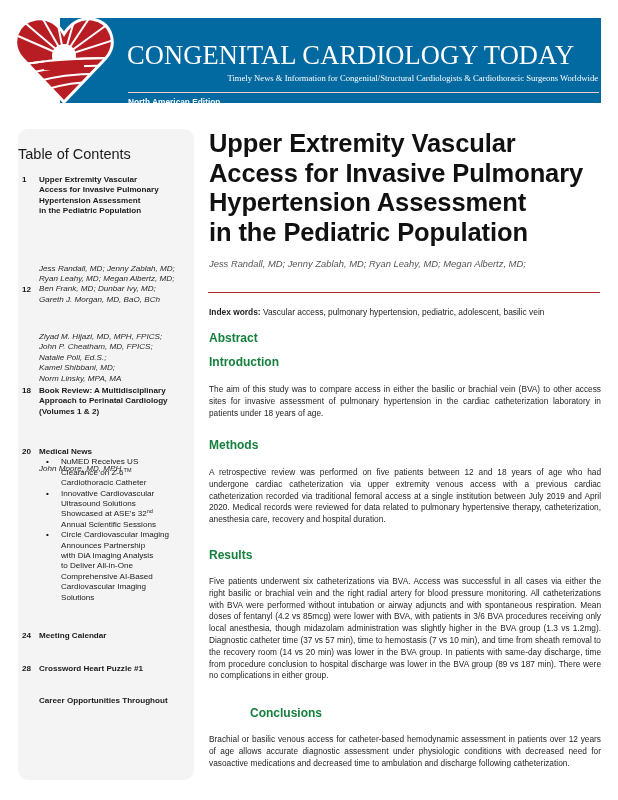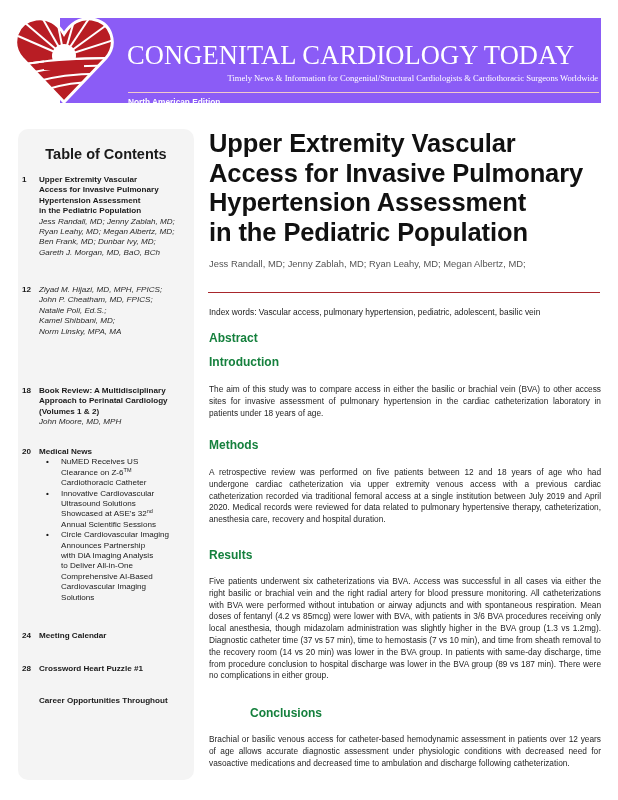--- a/index.html
+++ b/index.html
@@ -3,21 +3,21 @@
 <meta charset="utf-8">
 <style>
   html, body { margin: 0; padding: 0; }
   body {
     width: 618px; height: 800px; overflow: hidden; position: relative;
     background: #ffffff; font-family: "Liberation Sans", sans-serif; color: #1a1a1a;
   }
   
   .banner {
     position: absolute; left: 60px; top: 18px; width: 541px; height: 85px;
-    background: #8b5cf6;
+    background: #0369a1;
   }
   .logo {
     position: absolute; left: 14px; top: 14px; width: 100px; height: 92px;
   }
   .mast-title {
     position: absolute; left: 127px; top: 24px; width: 470px;
     font-family: "Liberation Serif", serif; color: #ffffff;
     font-size: 26.5px; letter-spacing: 0.1px; white-space: nowrap; line-height: 1;
   }
   .mast-tagline {
@@ -34,45 +34,45 @@
   .mast-date {
     position: absolute; right: 24px; top: 86px; color: #ffffff; font-size: 8.3px;
   }
 
   
   .toc {
     position: absolute; left: 18px; top: 129px; width: 176px; height: 651px;
     background: #f4f4f4; border-radius: 10px;
   }
   .toc-title {
-    position: absolute; left: 0; top: 17px; width: 176px; text-align: center;
-    font-size: 14.5px; font-weight: bold; color: #1a1a1a;
+    position: absolute; left: 0; top: 17px; width: 176px; text-align: left;
+    font-size: 14.5px; font-weight: normal; color: #1a1a1a;
   }
   .toc-entry { position: absolute; left: 4px; width: 172px; font-size: 8.1px; line-height: 10.4px; }
   .toc-num { position: absolute; left: 0; top: 0; font-weight: bold; width: 18px; }
   .toc-body { position: absolute; left: 17px; top: 0; width: 158px; }
   .toc-head { font-weight: bold; }
-  .toc-auth { font-style: italic; color: #2a2a2a; }
+  .toc-auth { font-style: italic; color: #2a2a2a; margin-top: 47px; }
   .toc-bullets { margin: 0; padding: 0; list-style: none; }
   .toc-bullets li { position: relative; padding-left: 22px; font-weight: normal; }
   .toc-bullets li::before { content: "\2022"; position: absolute; left: 7px; top: 0; font-weight: bold; }
   sup { font-size: 5.5px; line-height: 0; vertical-align: 3px; }
 
   
   .art-title {
     position: absolute; left: 209px; top: 129px; width: 400px;
     font-size: 25.5px; line-height: 29.5px; font-weight: bold; color: #111111; letter-spacing: -0.1px;
   }
   .art-authors {
     position: absolute; left: 209px; top: 258px; width: 395px;
-    font-size: 9.4px; line-height: 12.5px; color: #555555;
+    font-size: 9.4px; line-height: 12.5px; font-style: italic; color: #555555;
   }
   .art-rule { position: absolute; left: 208px; top: 292px; width: 392px; height: 1px; background: #a8262c; }
   .index-words { position: absolute; left: 209px; top: 307px; width: 395px; font-size: 8.4px; color: #222; }
-  .index-words b { font-weight: normal; }
+  .index-words b { font-weight: bold; }
   .h2 { position: absolute; left: 209px; font-size: 12px; font-weight: bold; color: #15803d; }
   .para {
     position: absolute; left: 209px; width: 392px; font-size: 8.3px; line-height: 11.8px;
     color: #1f1f1f; text-align: justify;
   }
 </style>
 </head>
 <body>
 
 <div class="banner">

